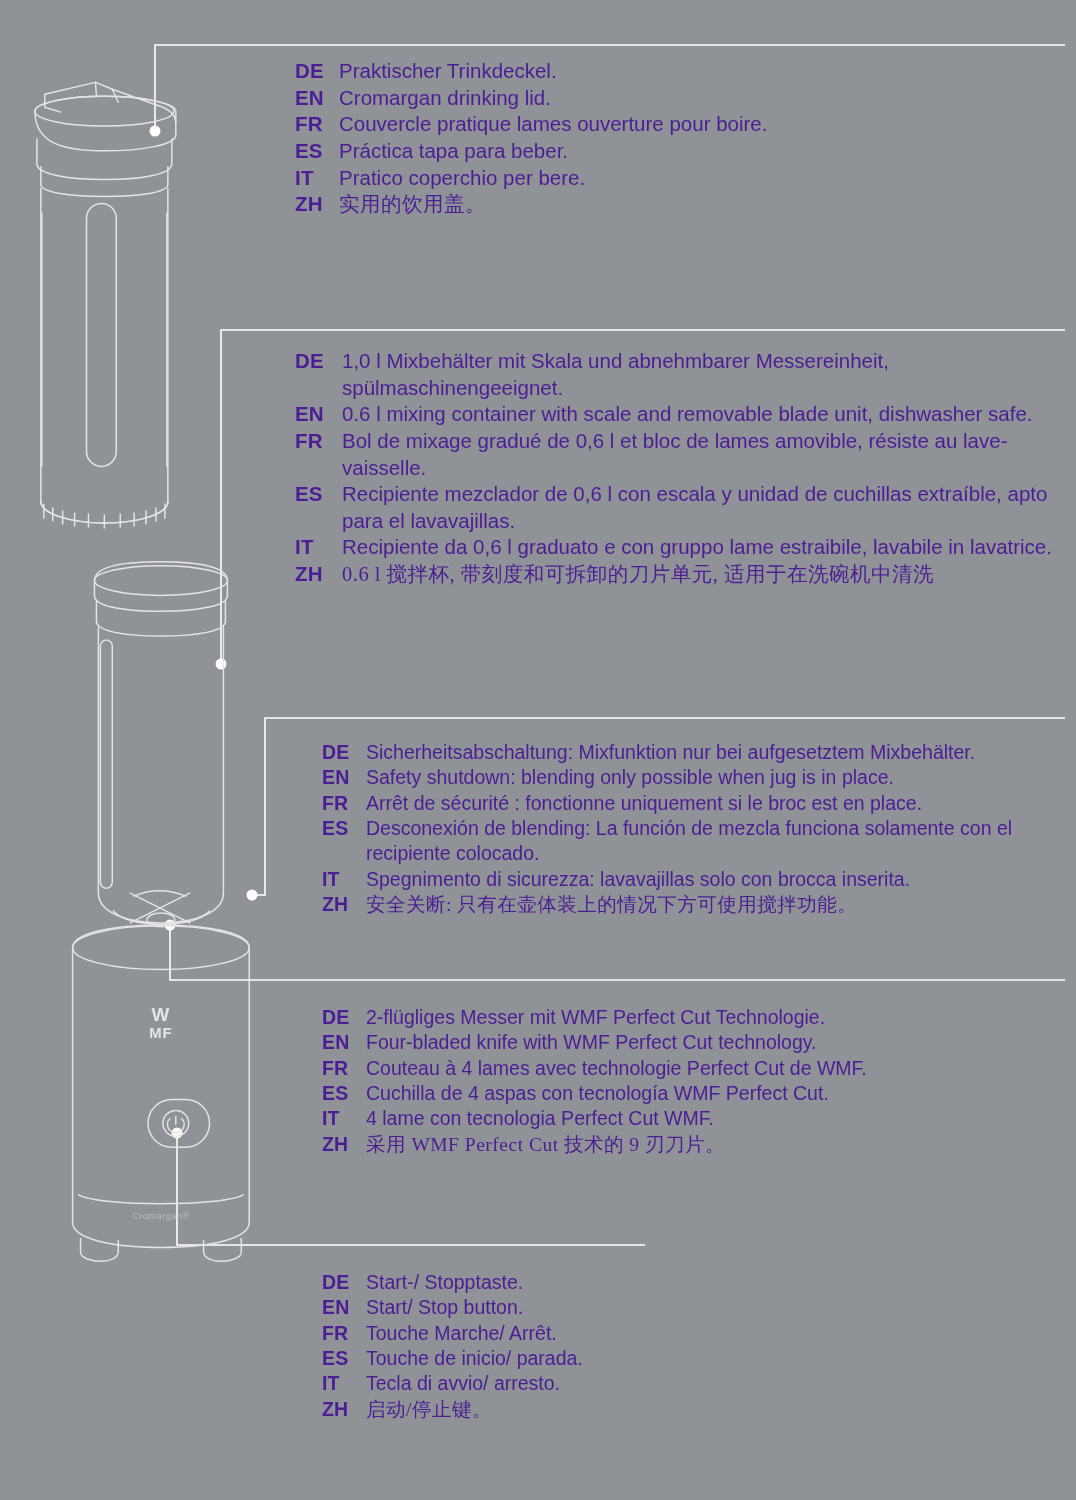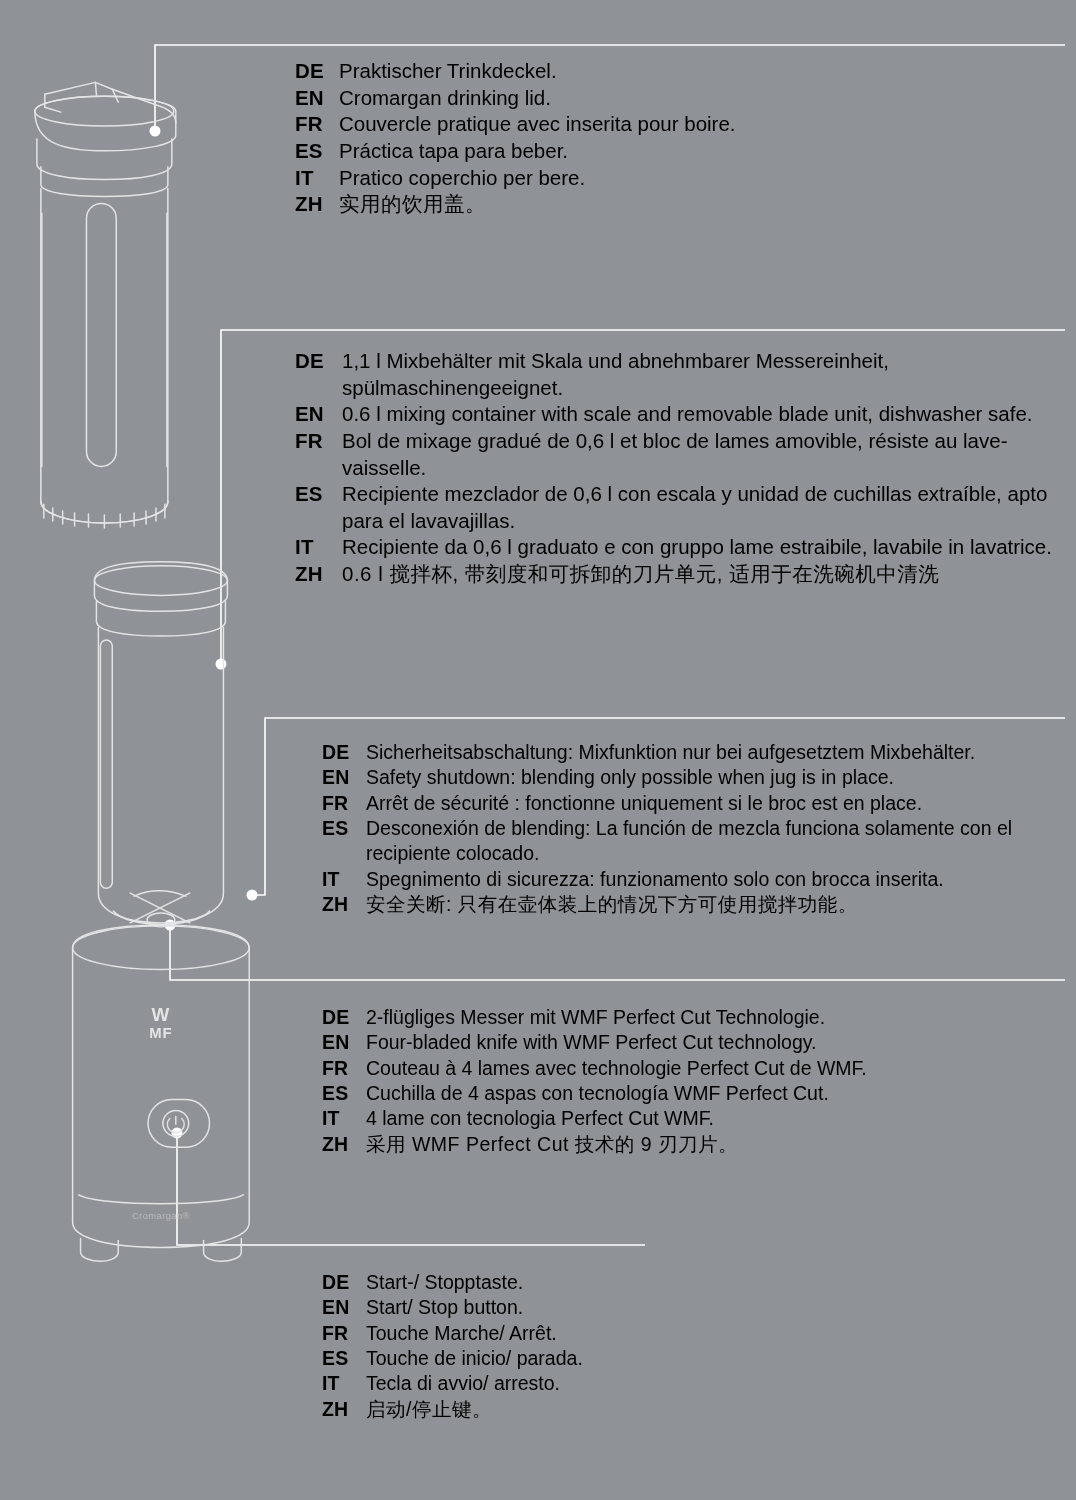--- a/index.html
+++ b/index.html
@@ -21,41 +21,41 @@
     position: absolute;
     left: 0;
     top: 0;
     width: 300px;
     height: 1300px;
   }
 
   
   .callout {
     position: absolute;
-    color: #000000;
+    color: #4c1d95;
   }
   .callout .rows {
     display: block;
   }
   .row {
     display: flex;
     align-items: flex-start;
     line-height: 1.30;
   }
   .lang {
     font-weight: bold;
     flex: 0 0 auto;
     letter-spacing: .2px;
   }
   .txt {
     flex: 1 1 auto;
     font-weight: normal;
   }
   .txt.zh {
-    font-family: Liberation Sans, sans-serif;
+    font-family: Liberation Serif, serif;
     letter-spacing: .5px;
   }
 
   
   #callout-lid      { left: 295px; top: 58px;  width: 770px; font-size: 20.5px; }
   #callout-lid .lang { width: 44px; }
 
   #callout-jug      { left: 295px; top: 348px; width: 780px; font-size: 20.5px; }
   #callout-jug .lang { width: 47px; }
 
@@ -163,42 +163,42 @@
     <div class="row">
       <span class="lang">DE</span>
       <span class="txt">Praktischer Trinkdeckel.</span>
     </div>
     <div class="row">
       <span class="lang">EN</span>
       <span class="txt">Cromargan drinking lid.</span>
     </div>
     <div class="row">
       <span class="lang">FR</span>
-      <span class="txt">Couvercle pratique avec inserita pour boire.</span>
+      <span class="txt">Couvercle pratique lames ouverture pour boire.</span>
     </div>
     <div class="row">
       <span class="lang">ES</span>
       <span class="txt">Práctica tapa para beber.</span>
     </div>
     <div class="row">
       <span class="lang">IT</span>
       <span class="txt">Pratico coperchio per bere.</span>
     </div>
     <div class="row">
       <span class="lang">ZH</span>
       <span class="txt zh">实用的饮用盖。</span>
     </div>
   </div>
 </div>
 
 <div class="callout" id="callout-jug">
   <div class="rows">
     <div class="row">
       <span class="lang">DE</span>
-      <span class="txt">1,1 l Mixbehälter mit Skala und abnehmbarer Messereinheit, spülmaschinengeeignet.</span>
+      <span class="txt">1,0 l Mixbehälter mit Skala und abnehmbarer Messereinheit, spülmaschinengeeignet.</span>
     </div>
     <div class="row">
       <span class="lang">EN</span>
       <span class="txt">0.6 l mixing container with scale and removable blade unit, dishwasher safe.</span>
     </div>
     <div class="row">
       <span class="lang">FR</span>
       <span class="txt">Bol de mixage gradué de 0,6 l et bloc de lames amovible, résiste au lave-vaisselle.</span>
     </div>
     <div class="row">
@@ -229,21 +229,21 @@
     <div class="row">
       <span class="lang">FR</span>
       <span class="txt">Arrêt de sécurité : fonctionne uniquement si le broc est en place.</span>
     </div>
     <div class="row">
       <span class="lang">ES</span>
       <span class="txt">Desconexión de blending: La función de mezcla funciona solamente con el recipiente colocado.</span>
     </div>
     <div class="row">
       <span class="lang">IT</span>
-      <span class="txt">Spegnimento di sicurezza: funzionamento solo con brocca inserita.</span>
+      <span class="txt">Spegnimento di sicurezza: lavavajillas solo con brocca inserita.</span>
     </div>
     <div class="row">
       <span class="lang">ZH</span>
       <span class="txt zh">安全关断: 只有在壶体装上的情况下方可使用搅拌功能。</span>
     </div>
   </div>
 </div>
 
 <div class="callout" id="callout-blade">
   <div class="rows">

